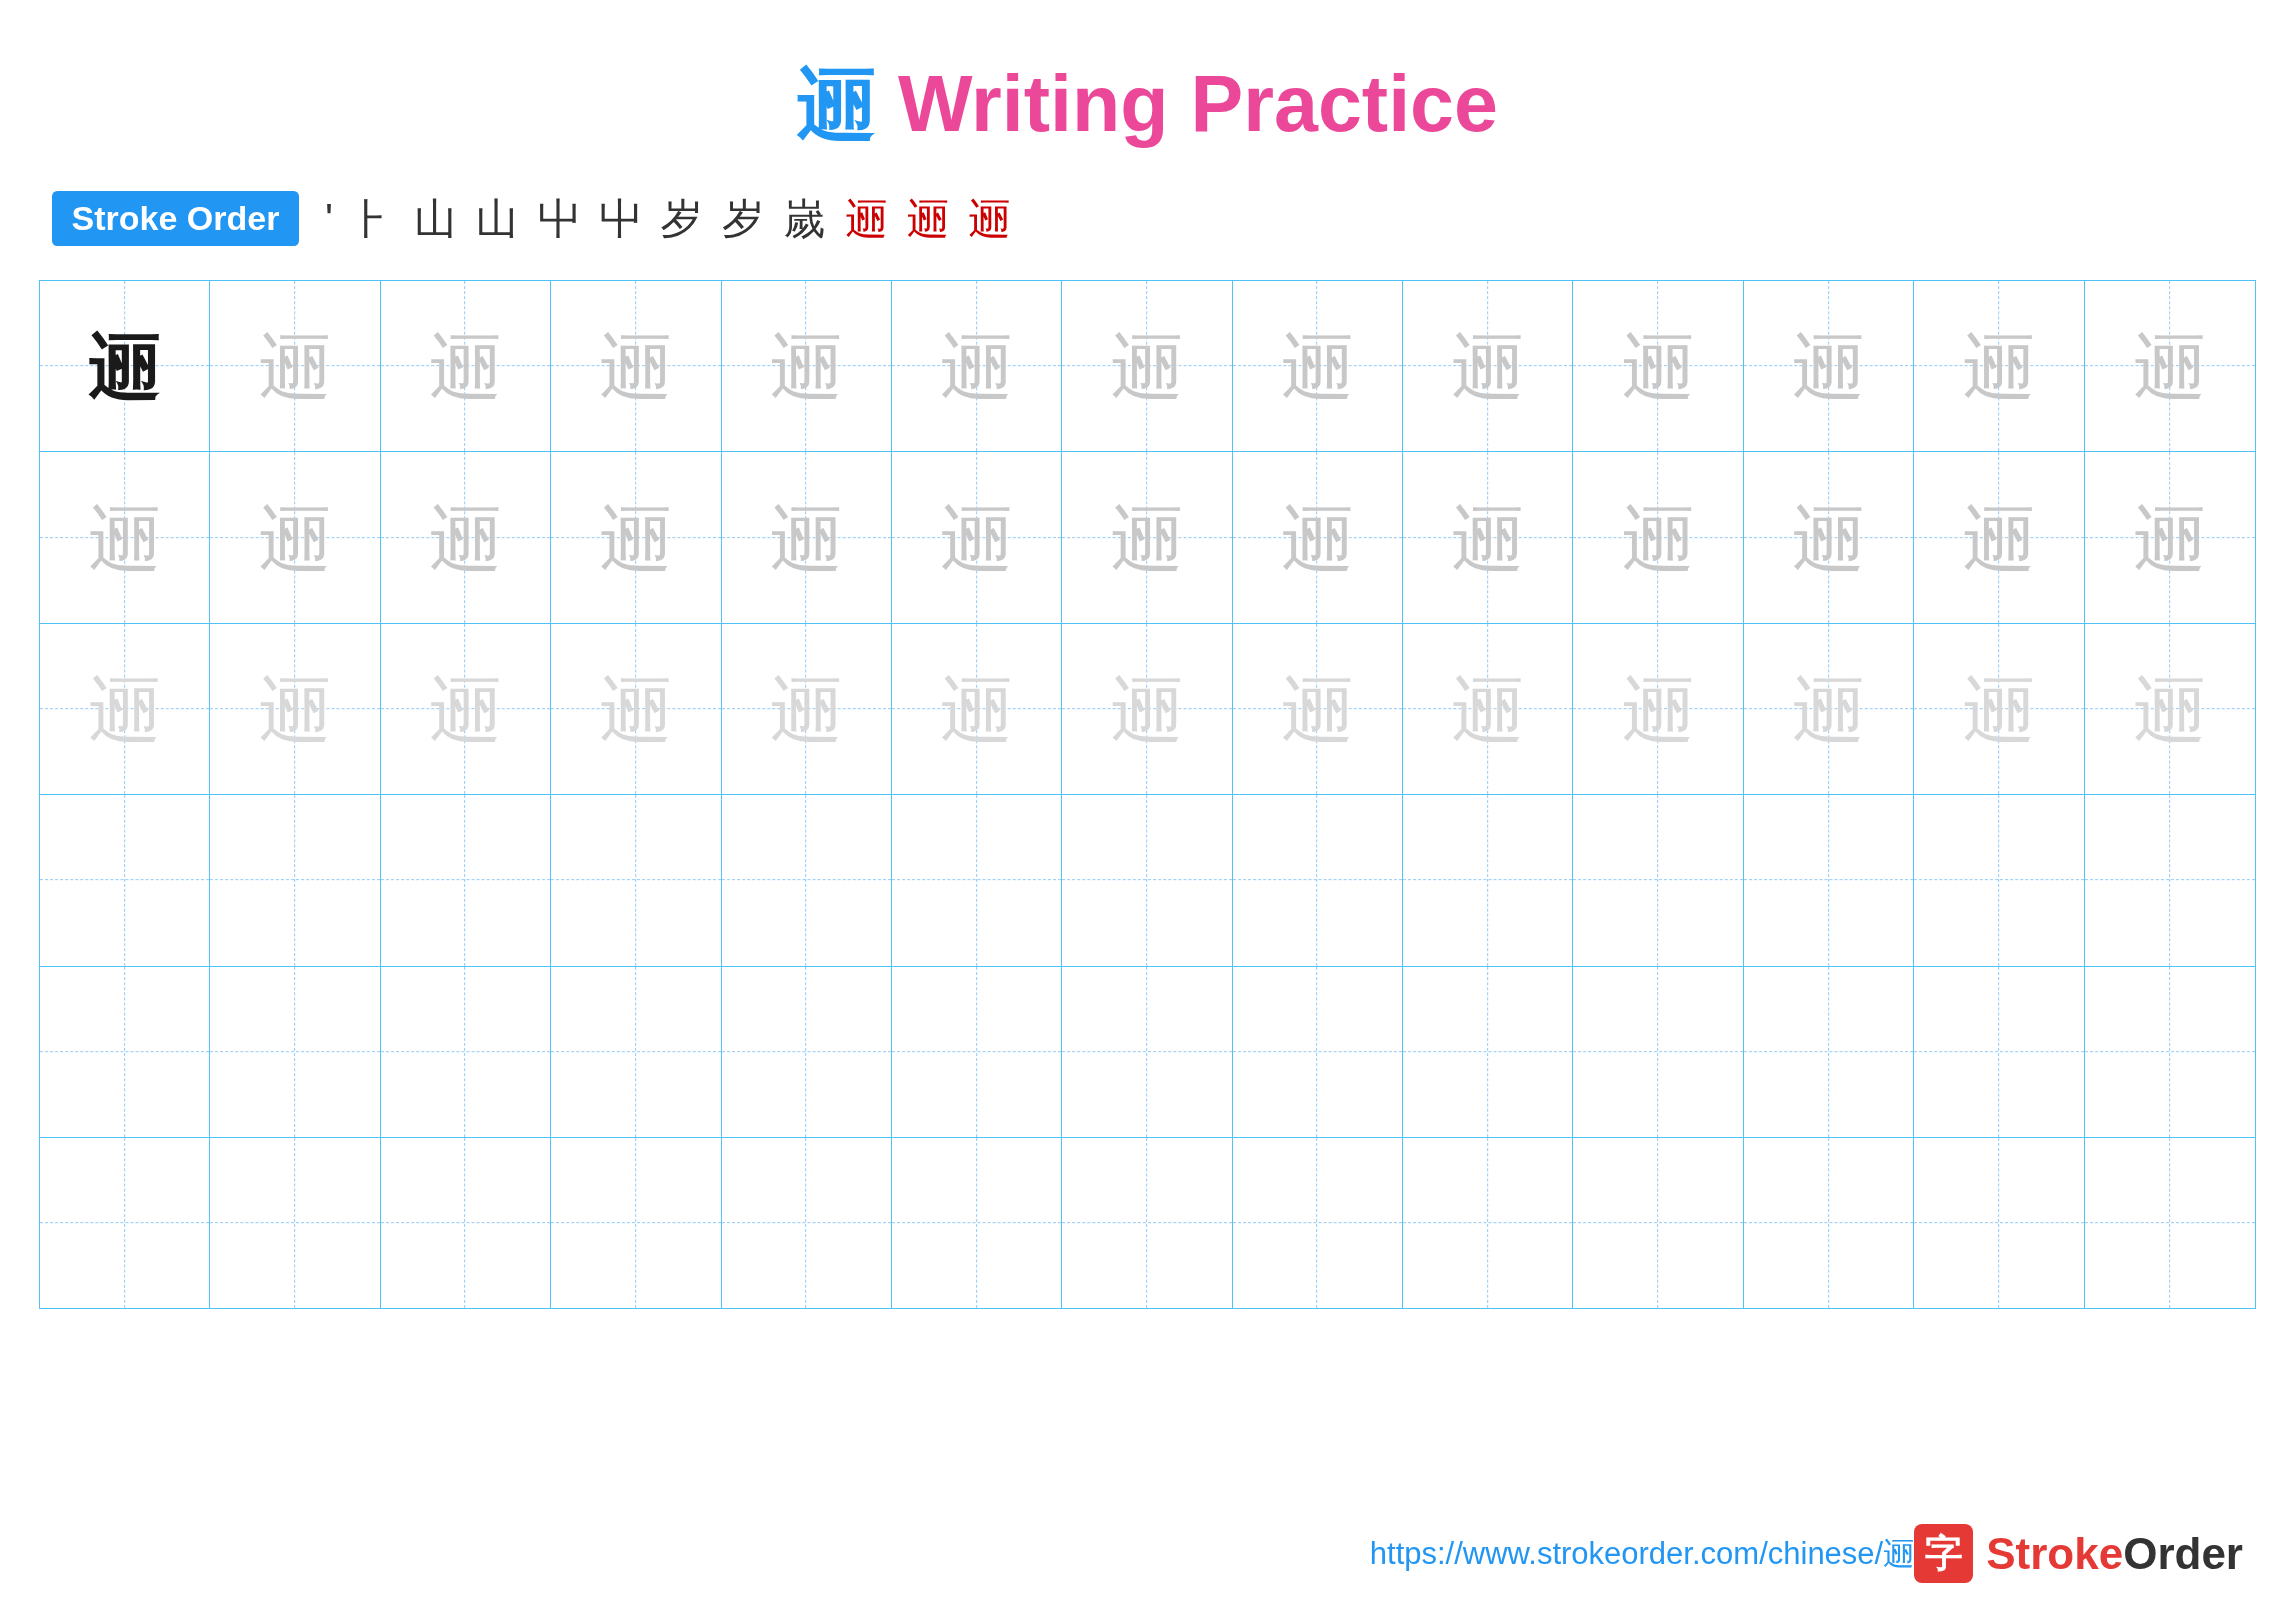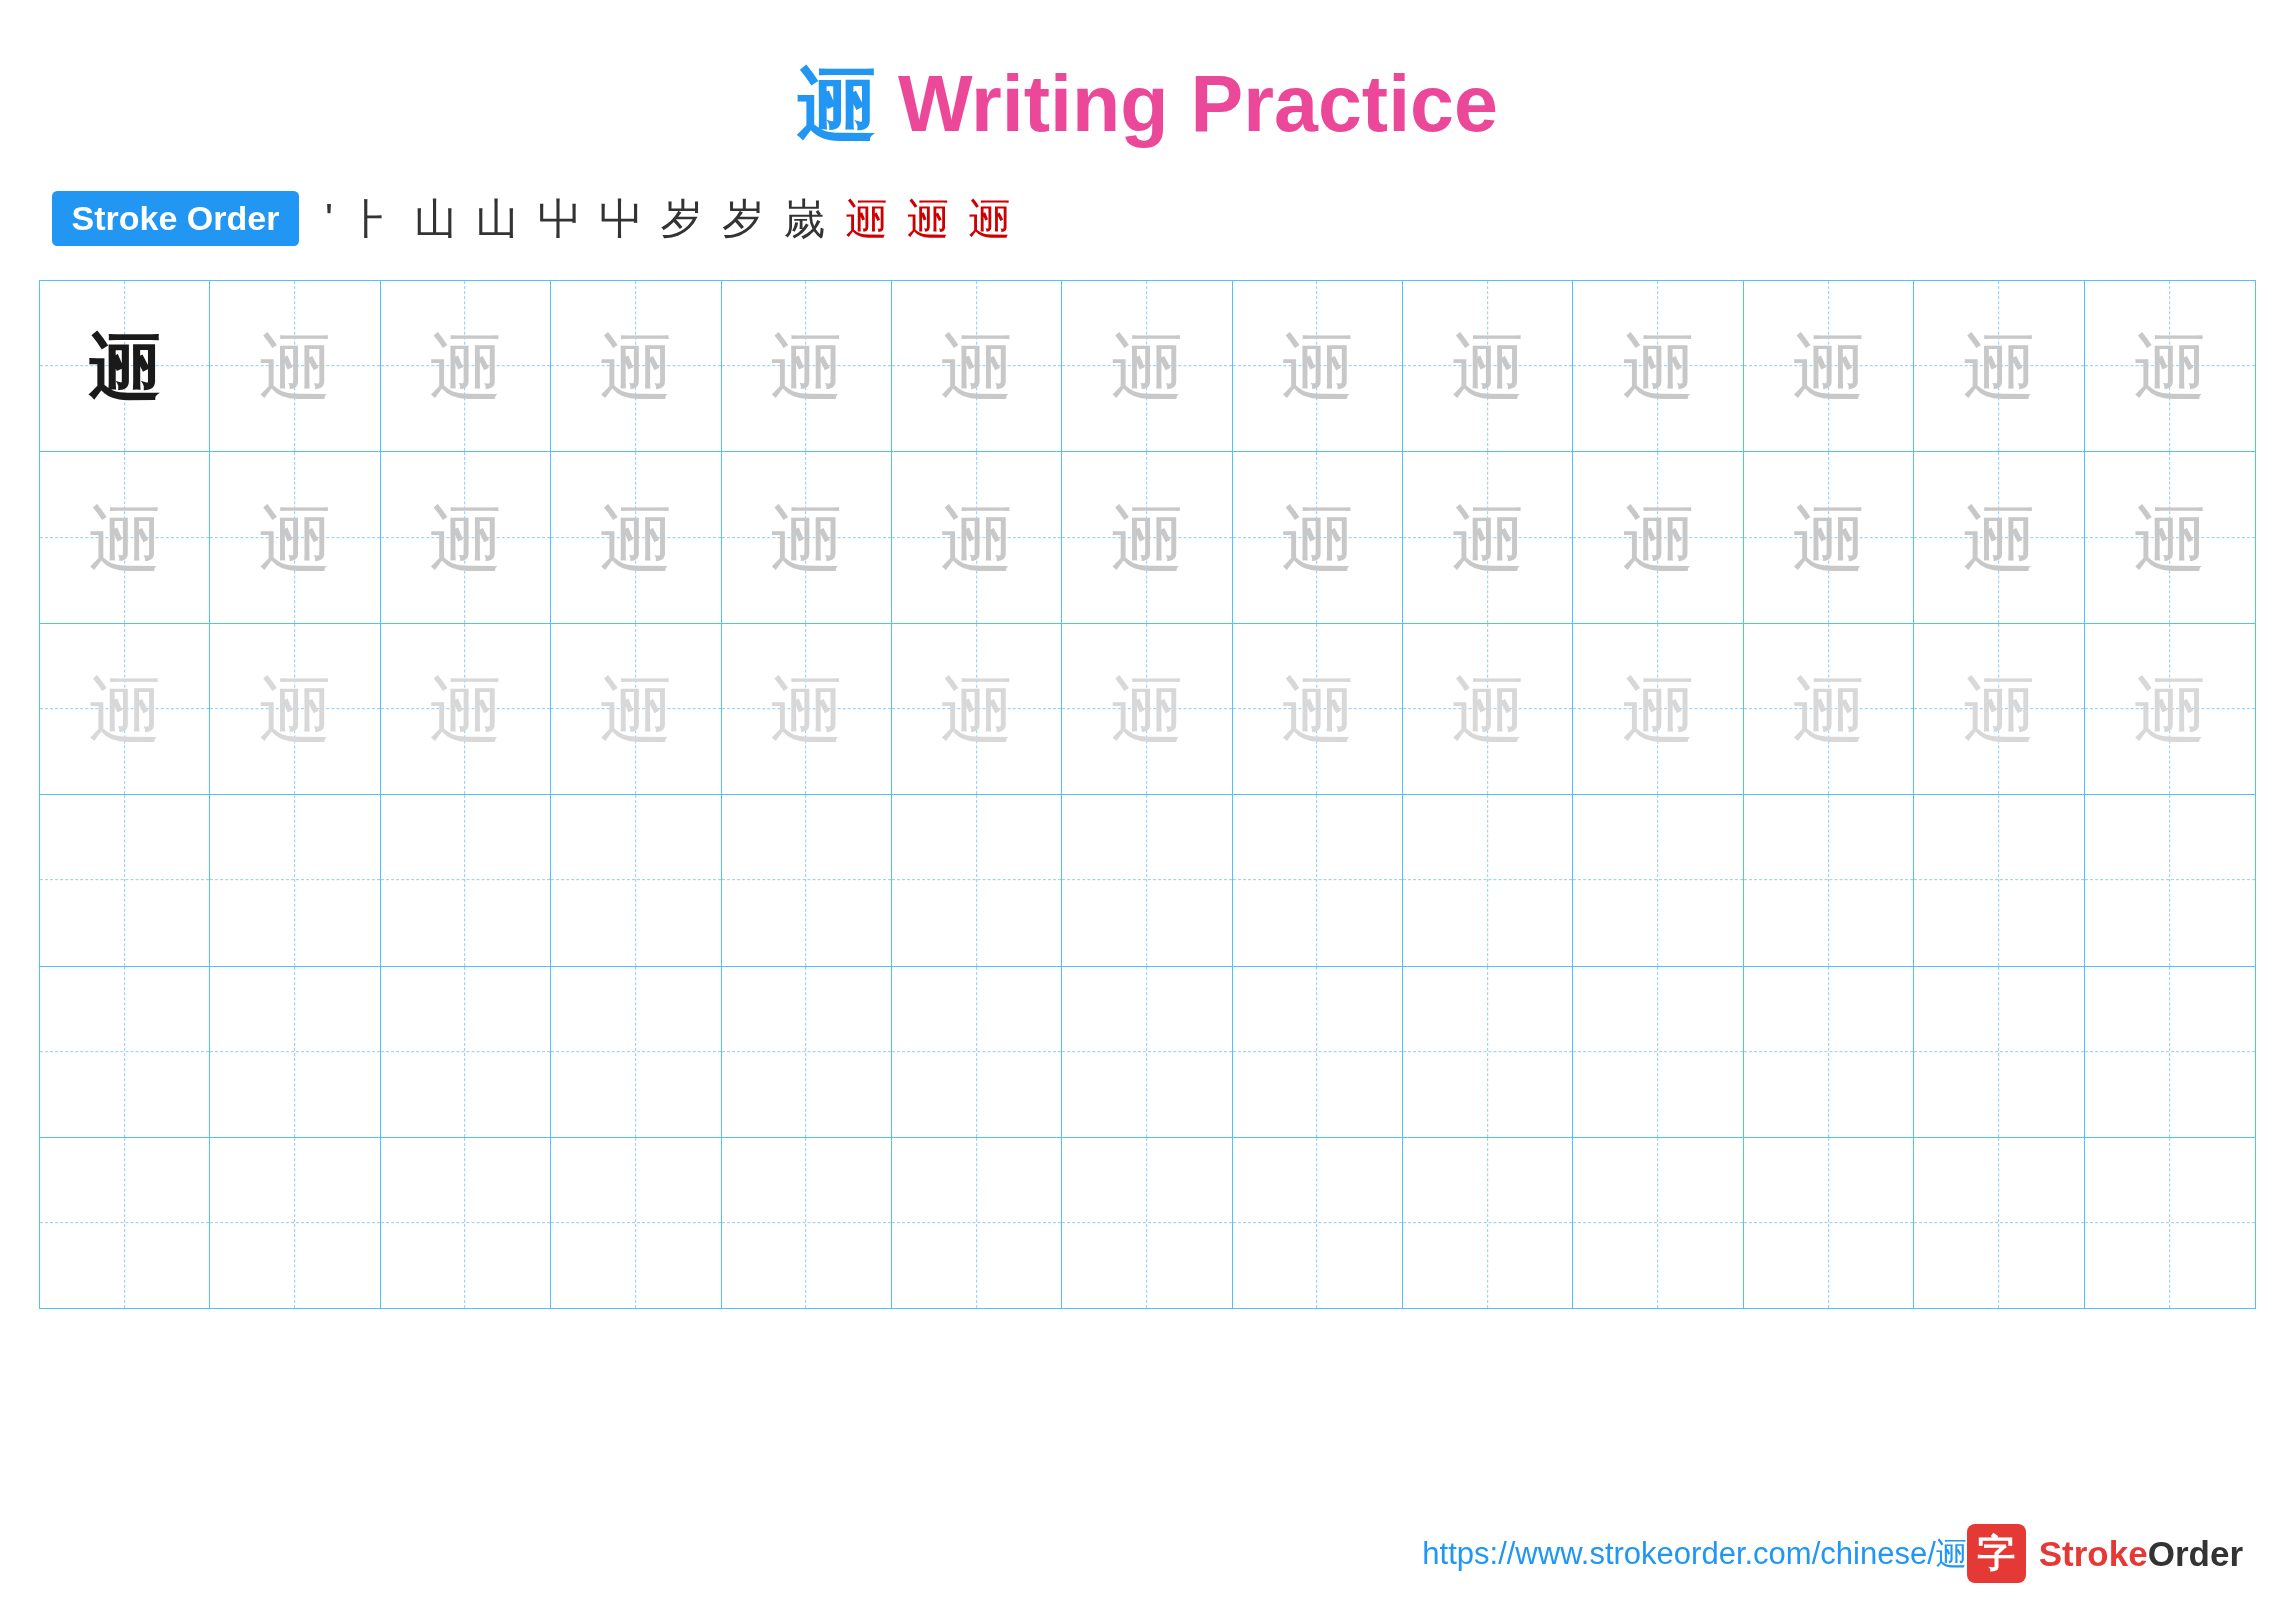--- a/index.html
+++ b/index.html
@@ -172,21 +172,21 @@
       border-radius: 7.9px;
       display: flex;
       align-items: center;
       justify-content: center;
       color: white;
       font-size: 38px;
       font-weight: bold;
     }
 
     .logo-text {
-      font-size: 35px;
+      font-size: 44px;
       font-weight: bold;
       color: #333;
     }
 
     .logo-text span {
       color: #e53935;
     }
   </style>
 </head>
 <body>

